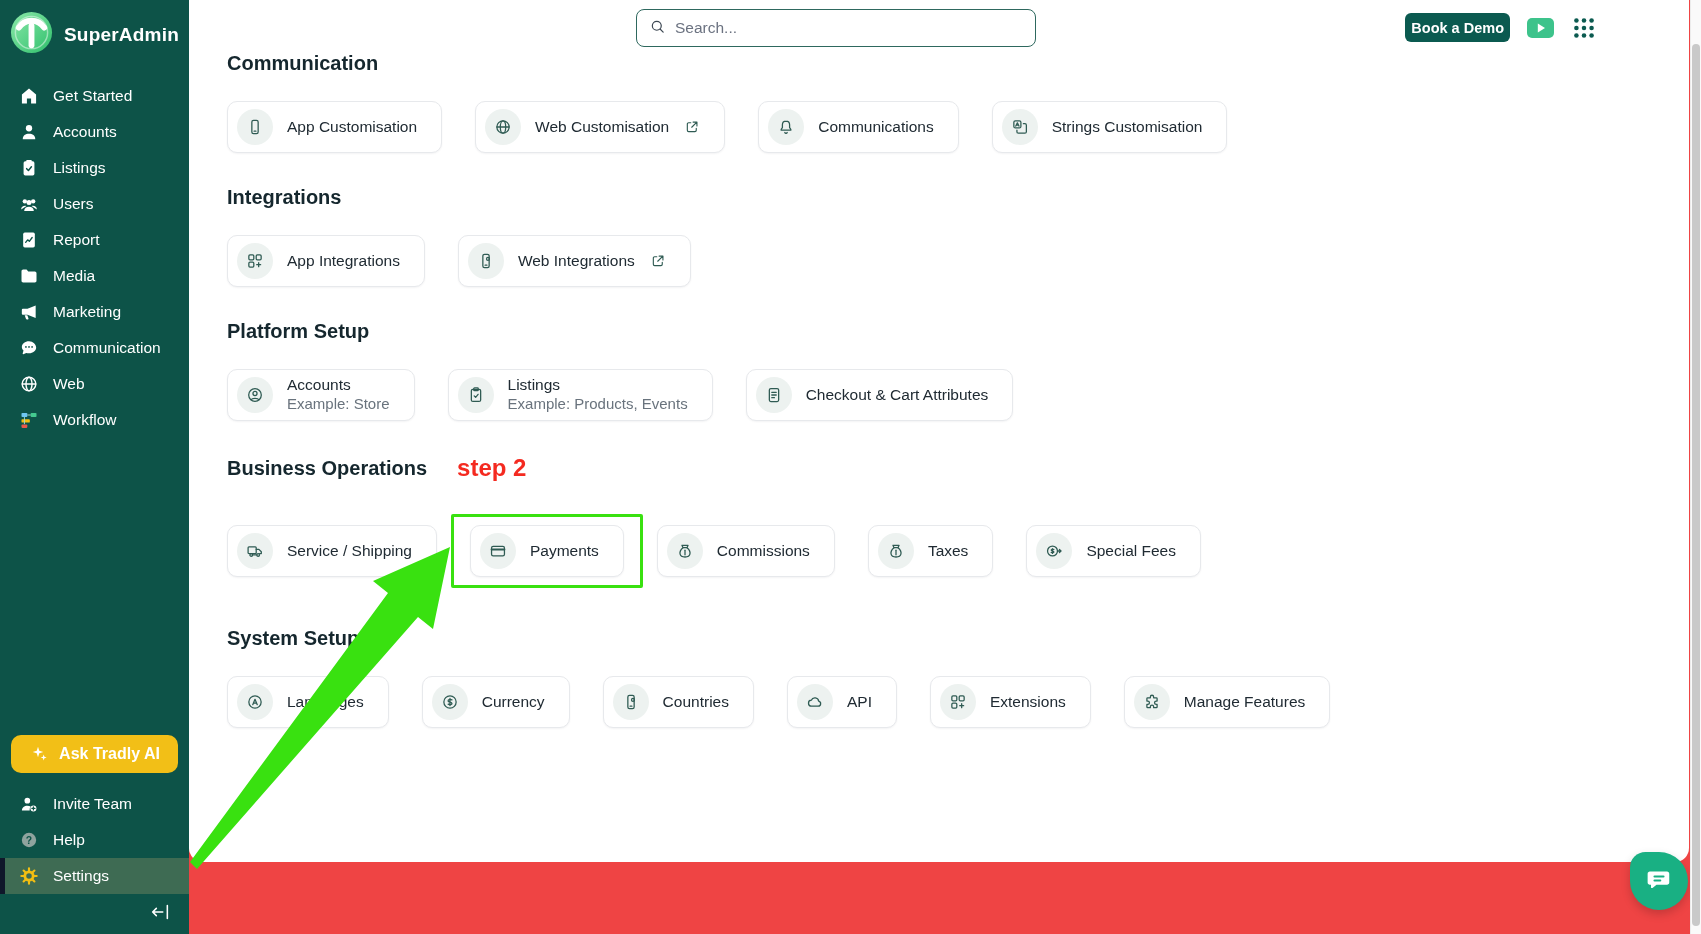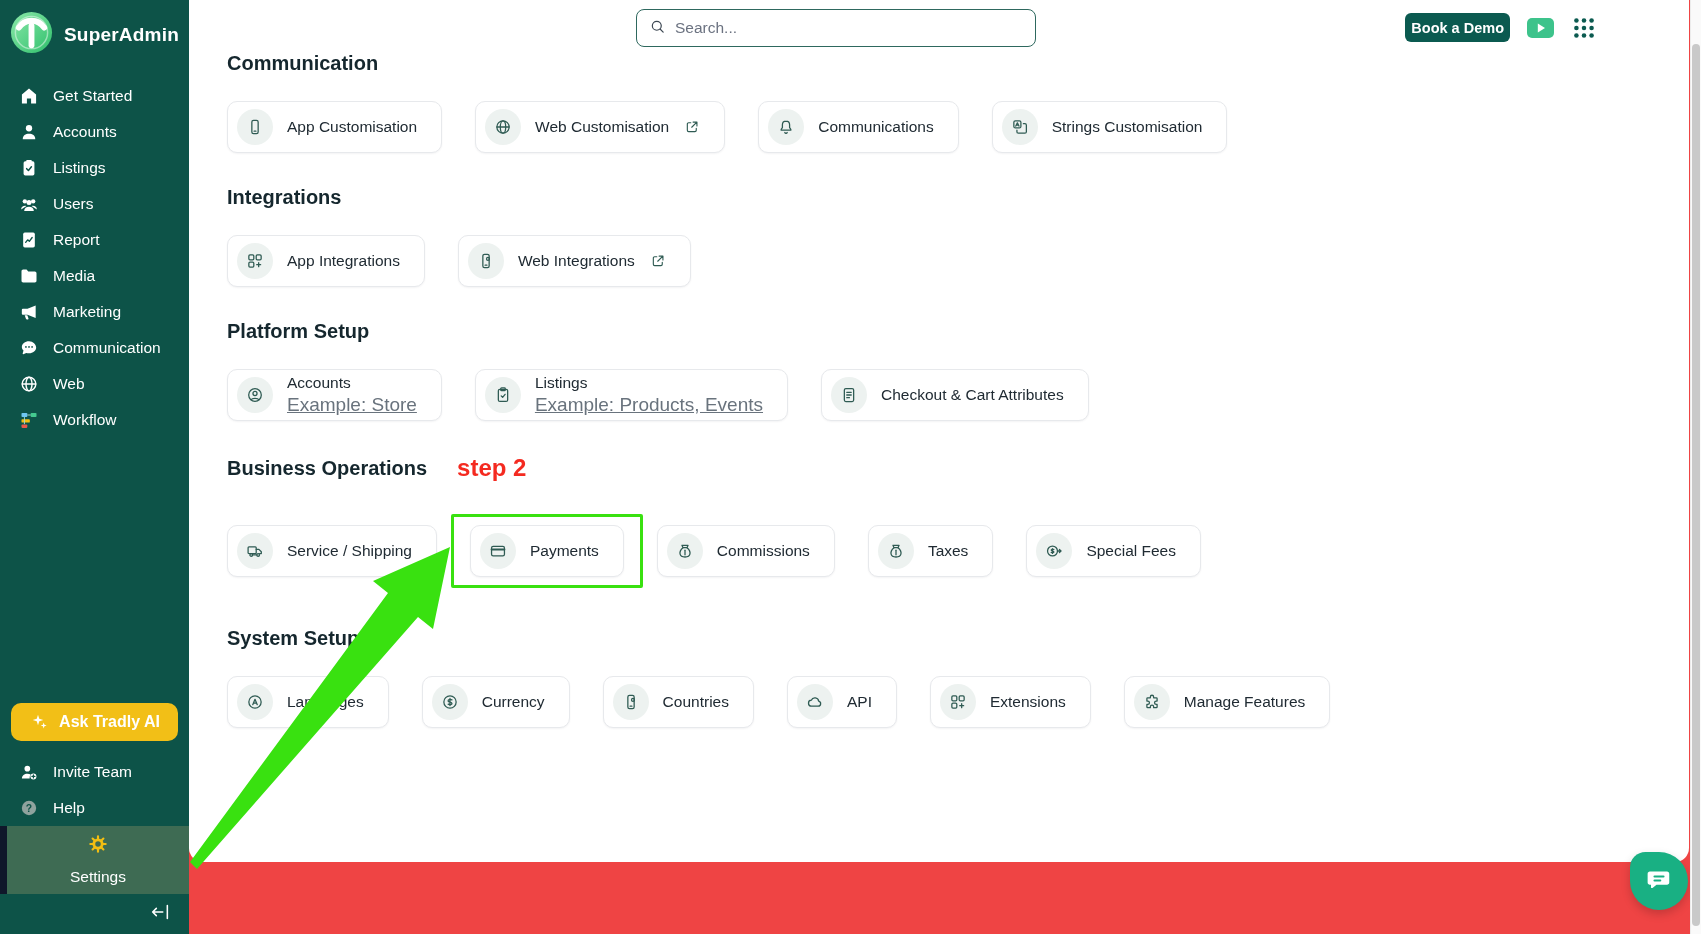--- a/index.html
+++ b/index.html
@@ -12,21 +12,21 @@
   .sidebar { width:189px; flex-shrink:0; background:#0D5348; color:#fff; display:flex; flex-direction:column; position:relative; z-index:5; }
   .brand { display:flex; align-items:center; gap:11px; padding:11px 12px 10px 10px; cursor:pointer; }
   .brand-name { font-size:19px; font-weight:700; letter-spacing:.2px; }
   .nav { margin-top:10px; }
   .nav-item { display:flex; align-items:center; gap:14px; padding:8px 14px 8px 19px; font-size:15.5px; font-weight:500; cursor:pointer; }
   .nav-icon { width:20px; height:20px; display:inline-flex; }
   .nav-icon svg { width:20px; height:20px; display:block; }
   .side-bottom { margin-top:auto;border-radius:13px; }
   .ask-ai { display:flex; align-items:center; justify-content:center; gap:10px; width:calc(100% - 22px); margin:0 11px 13px; background:#F2BF17; border:none; border-radius:10px; color:#fff; font-family:inherit; font-size:16px; font-weight:600; padding:9px 6px; cursor:pointer; }
   .footer-item { position:relative; }
-  .footer-item.active { background:#3E6B53; border-left:7px solid #0f172a; padding-left:14px;flex-direction:column; }
+  .footer-item.active { background:#3E6B53; border-left:5px solid #0f172a; padding-left:14px; }
   .collapse-row { display:flex; justify-content:flex-end; padding:7px 18px 11px; }
   .collapse-icon { width:22px; height:22px; color:#fff; cursor:pointer; }
   .collapse-icon svg { width:22px; height:22px; }
 
   
   .main { flex:1; position:relative; background:#ef4444; }
   .page-card { background:#fff; height:862px; margin-right:12px; border-radius:0 0 14px 14px; position:relative; }
 
   .topbar { position:relative; height:50px; }
   .search-box { position:absolute; left:447px; top:9px; width:400px; height:38px; border:1.5px solid #2E685E; border-radius:8px; background:#fff; display:flex; align-items:center; gap:9px; padding:0 12px; }
@@ -45,21 +45,21 @@
   .section { margin-bottom:33px; }
   .section-head { display:flex; align-items:center; gap:30px; margin-bottom:26px; }
   .section-title { font-size:20px; font-weight:700; color:#15272E; }
   .step-label { color:#F42A20; font-size:24px; font-weight:700; }
   .card-row { display:flex; align-items:center; gap:33px; }
   .card { display:flex; align-items:center; gap:14px; background:#fff; border:1px solid #E7E9EC; border-radius:10px; height:52px; padding:8px 24px 8px 9px; box-shadow:0 1px 2px rgba(16,24,40,.05); cursor:pointer; white-space:nowrap; }
   .icon-circle { width:36px; height:36px; border-radius:50%; background:#EDF2F0; display:flex; align-items:center; justify-content:center; color:#2F5B53; flex-shrink:0; }
   .icon-circle svg { width:18px; height:18px; }
   .card-text { display:flex; flex-direction:column; line-height:1.22; }
   .card-label { font-size:15.5px; font-weight:500; color:#202B33; }
-  .card-sub { font-size:19px; color:#69737D;text-decoration:underline; }
+  .card-sub { font-size:15px; color:#69737D; }
   .ext-icon { display:inline-flex; color:#2F5B53; margin-left:1px; }
   .ext-icon svg { width:16px; height:16px; }
   .highlight-box { border:3px solid #39E110; border-radius:2px; padding:8px 16px; margin:6px -19px; }
 
   
   .chat-fab { position:absolute; right:13px; top:852px; width:58px; height:58px; background:#19B083; border-radius:16px 30px 30px 30px; display:flex; align-items:center; justify-content:center; box-shadow:0 4px 10px rgba(0,0,0,.18); cursor:pointer; z-index:20; }
   .chat-fab svg { width:30px; height:30px; }
   .annotation-arrow { position:absolute; left:0; top:0; width:1701px; height:934px; pointer-events:none; z-index:40; }
   .scrollbar { position:absolute; right:0; top:0; width:11px; height:934px; background:#FAFAFA; border-left:1px solid #ECECEC; z-index:30; }
   .scroll-thumb { position:absolute; left:1px; top:44px; width:8px; height:882px; background:#C9C9C9; border-radius:4px; }

